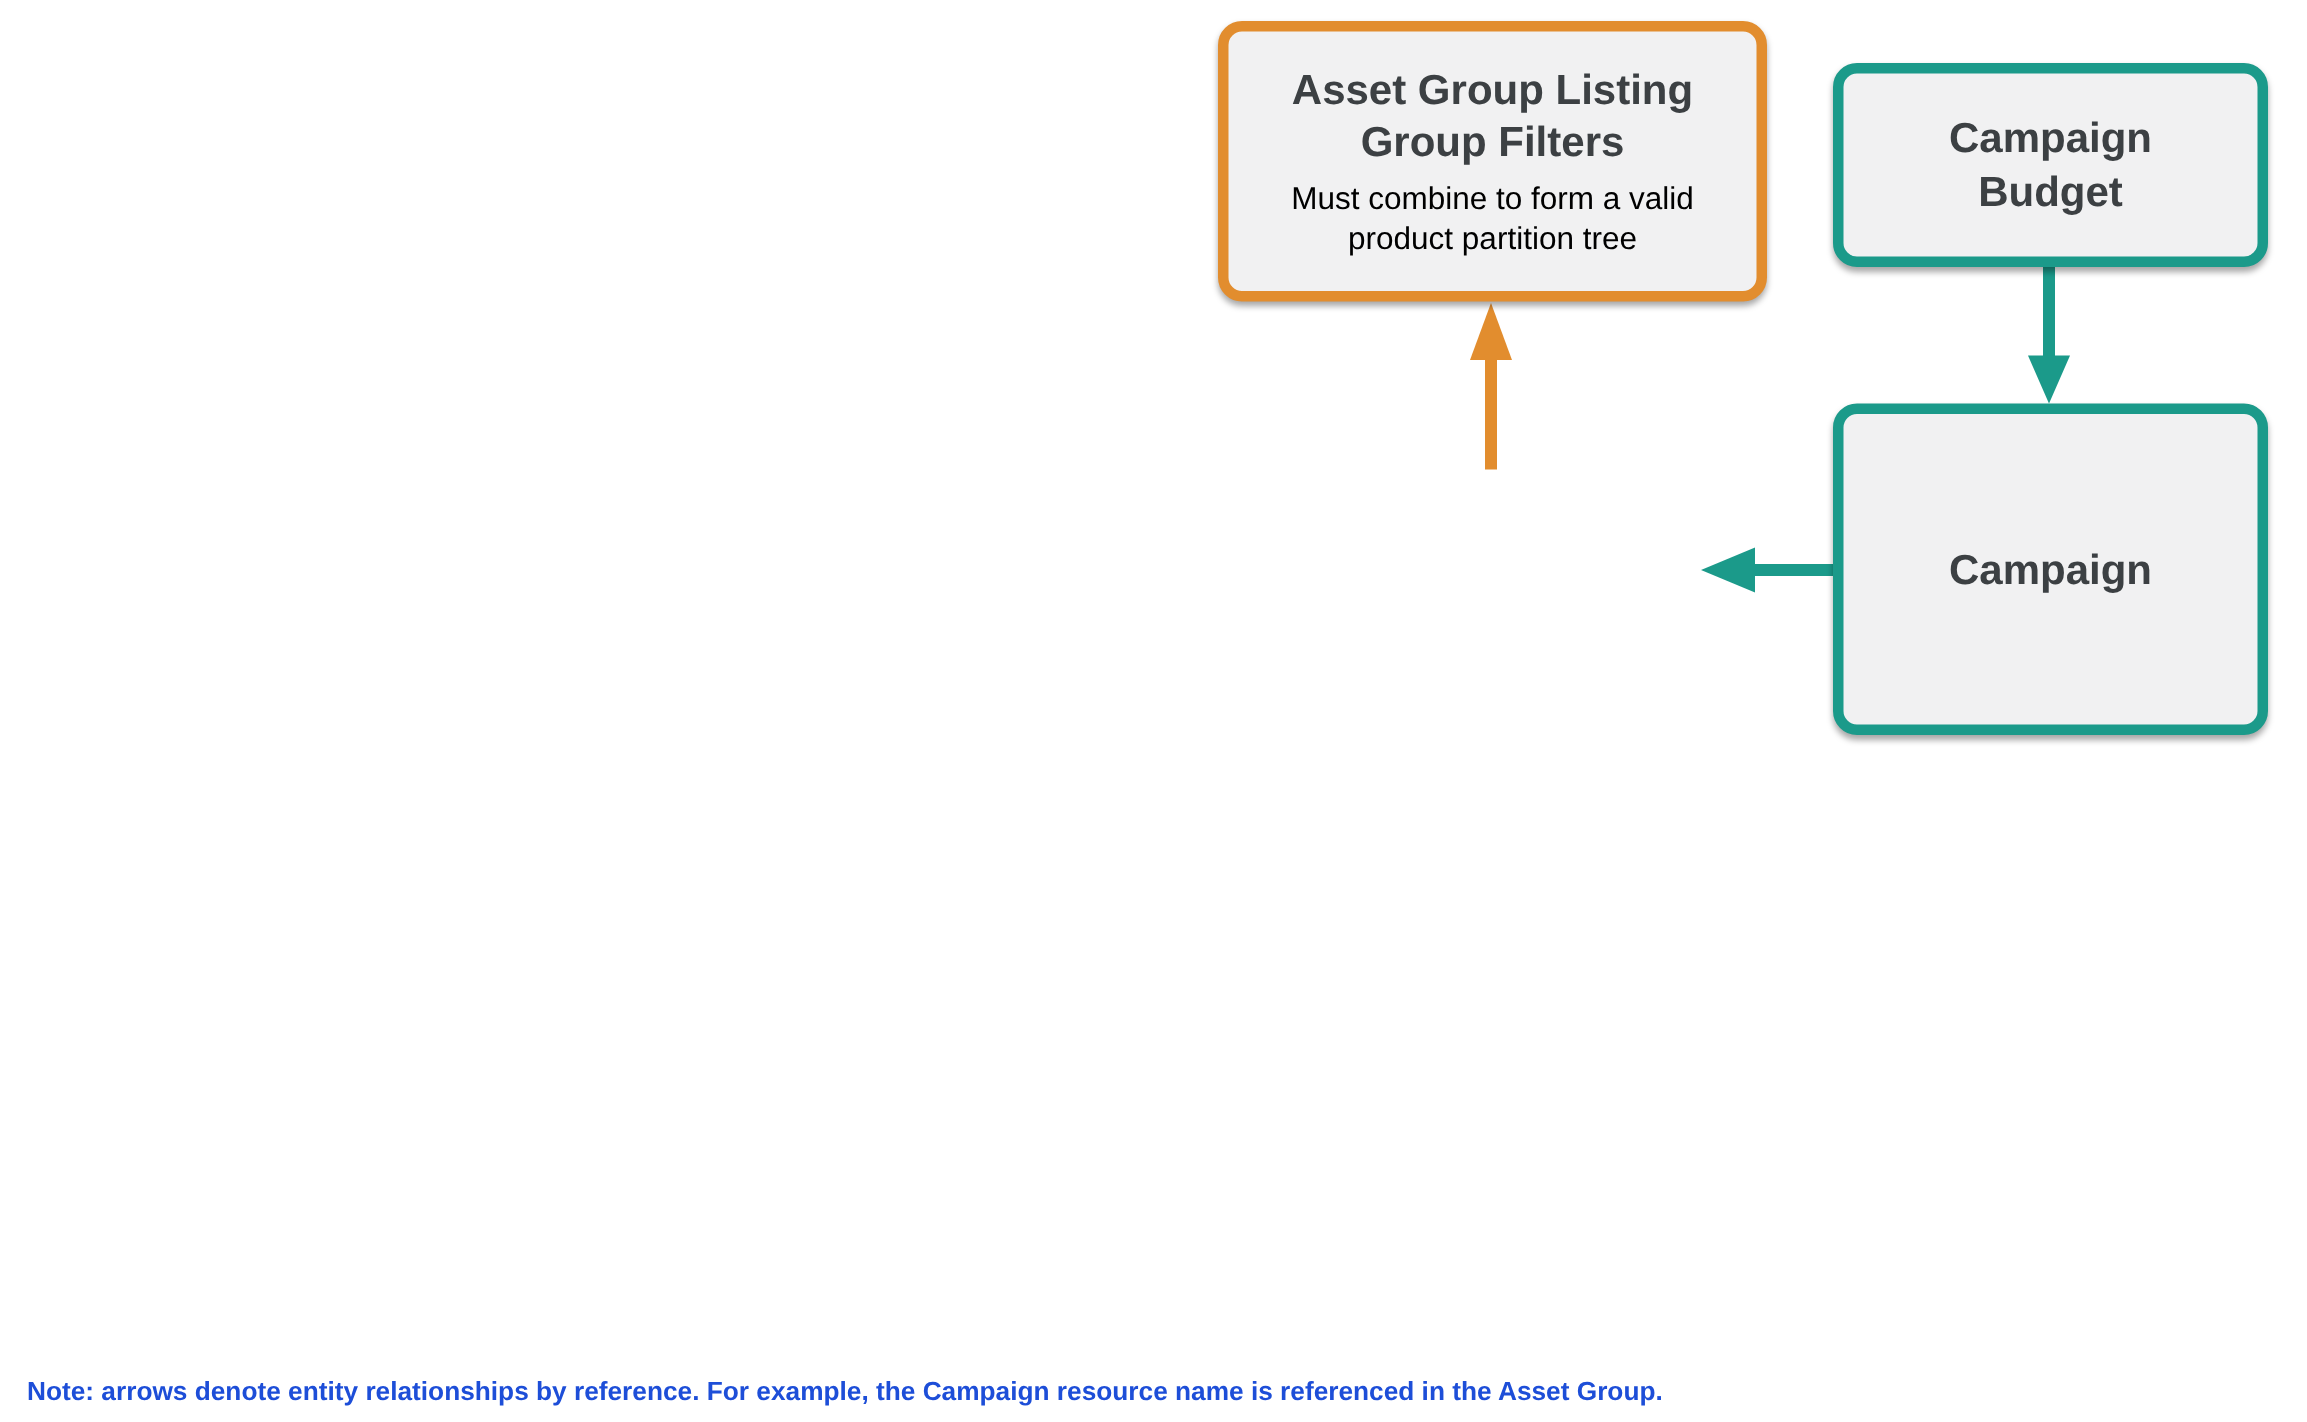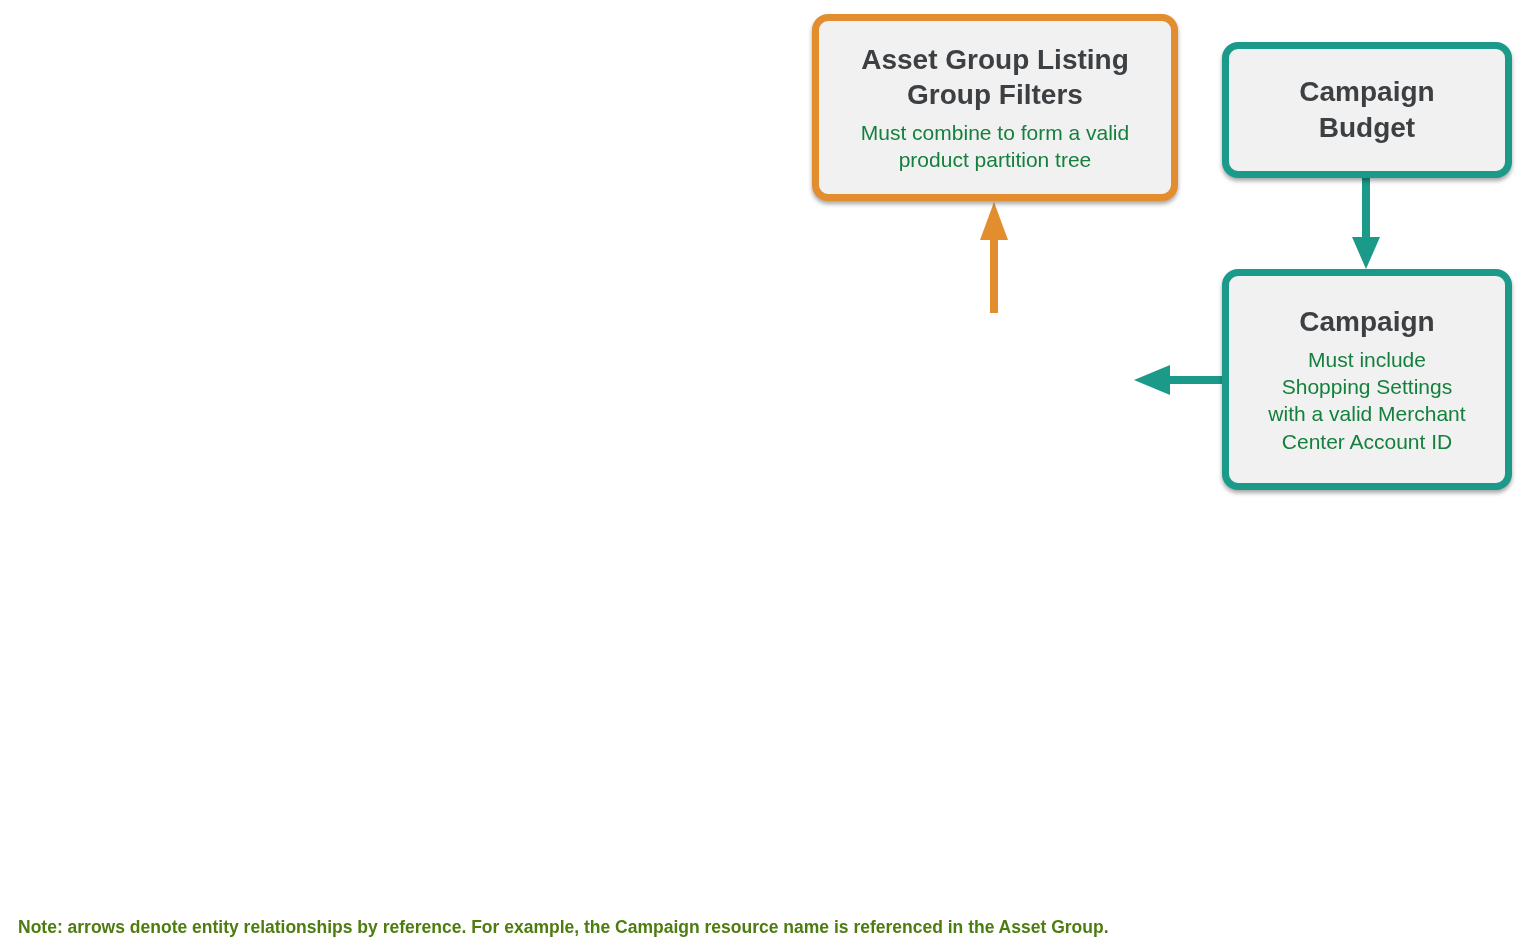--- a/index.html
+++ b/index.html
@@ -41,38 +41,38 @@
   .node .title {
     font-weight: bold;
     font-size: 28px;
     line-height: 1.27;
     color: #3C4043;
     white-space: pre-line;
   }
   .node .subtitle {
     font-size: 21px;
     line-height: 1.3;
-    color: #15803d;
+    color: #000000;
     white-space: pre-line;
     margin-top: 6px;
   }
   .node .subtitle:empty { display: none; margin-top: 0; }
 
   #node-filters  { left: 812px;  top: 14px;  width: 366px; height: 187px; }
   #node-budget   { left: 1222px; top: 42px;  width: 290px; height: 136px; }
   #node-campaign { left: 1222px; top: 269px; width: 290px; height: 221px; }
   #node-asset    { left: 857px;  top: 312px; width: 275px; height: 136px; }
 
   .note {
     position: absolute;
     left: 18px;
     top: 917px;
     font-size: 17.5px;
     font-weight: bold;
-    color: #4d7c0f;
+    color: #1d4ed8;
     white-space: nowrap;
   }
 </style>
 </head>
 <body>
 
 <div class="canvas">
 
   <svg class="arrows" viewBox="0 0 1538 948" xmlns="http://www.w3.org/2000/svg">
 
@@ -100,22 +100,18 @@
   </div>
 
   <div class="node" id="node-budget" style="border-color: rgb(27, 154, 138);">
     <div class="title">Campaign
 Budget</div>
 
   </div>
 
   <div class="node" id="node-campaign" style="border-color: rgb(27, 154, 138);">
     <div class="title">Campaign</div>
-    <div class="subtitle">Must include
-Shopping Settings
-with a valid Merchant
-Center Account ID</div>
   </div>
 
 
   <div class="note">Note: arrows denote entity relationships by reference. For example, the Campaign resource name is referenced in the Asset Group.</div>
 
 </div>
 
 </body></html>

